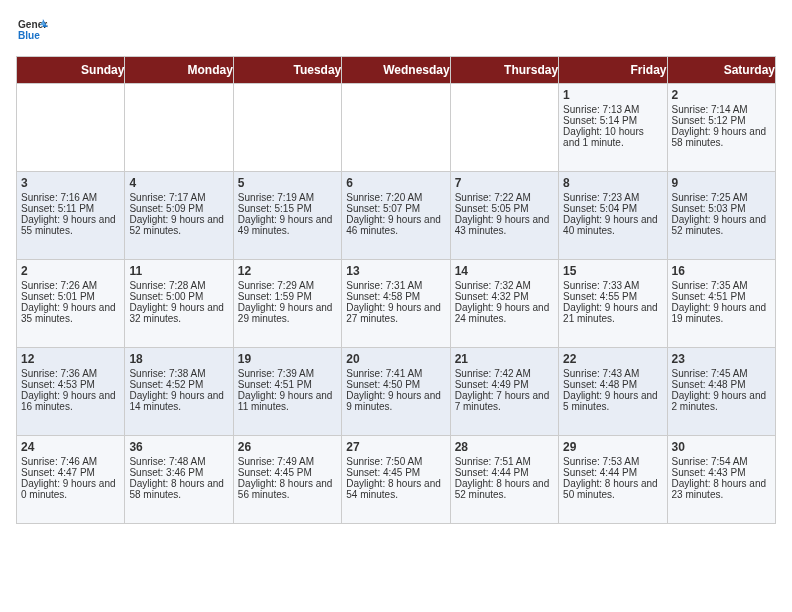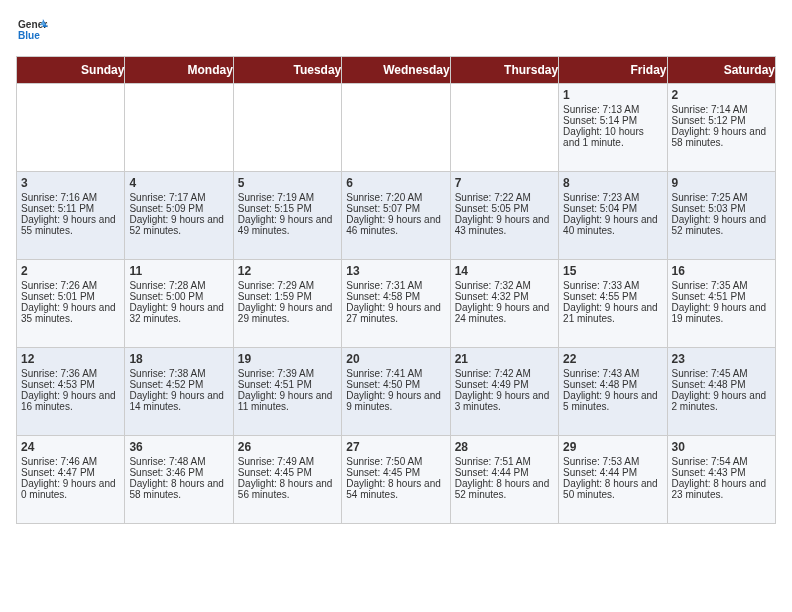--- a/index.html
+++ b/index.html
@@ -235,21 +235,21 @@
         <td>
           <span class="day-num">20</span>
           <div>Sunrise: 7:41 AM</div>
           <div>Sunset: 4:50 PM</div>
           <div>Daylight: 9 hours and 9 minutes.</div>
         </td>
         <td>
           <span class="day-num">21</span>
           <div>Sunrise: 7:42 AM</div>
           <div>Sunset: 4:49 PM</div>
-          <div>Daylight: 9 hours and 3 minutes.</div>
+          <div>Daylight: 7 hours and 7 minutes.</div>
         </td>
         <td>
           <span class="day-num">22</span>
           <div>Sunrise: 7:43 AM</div>
           <div>Sunset: 4:48 PM</div>
           <div>Daylight: 9 hours and 5 minutes.</div>
         </td>
         <td>
           <span class="day-num">23</span>
           <div>Sunrise: 7:45 AM</div>

